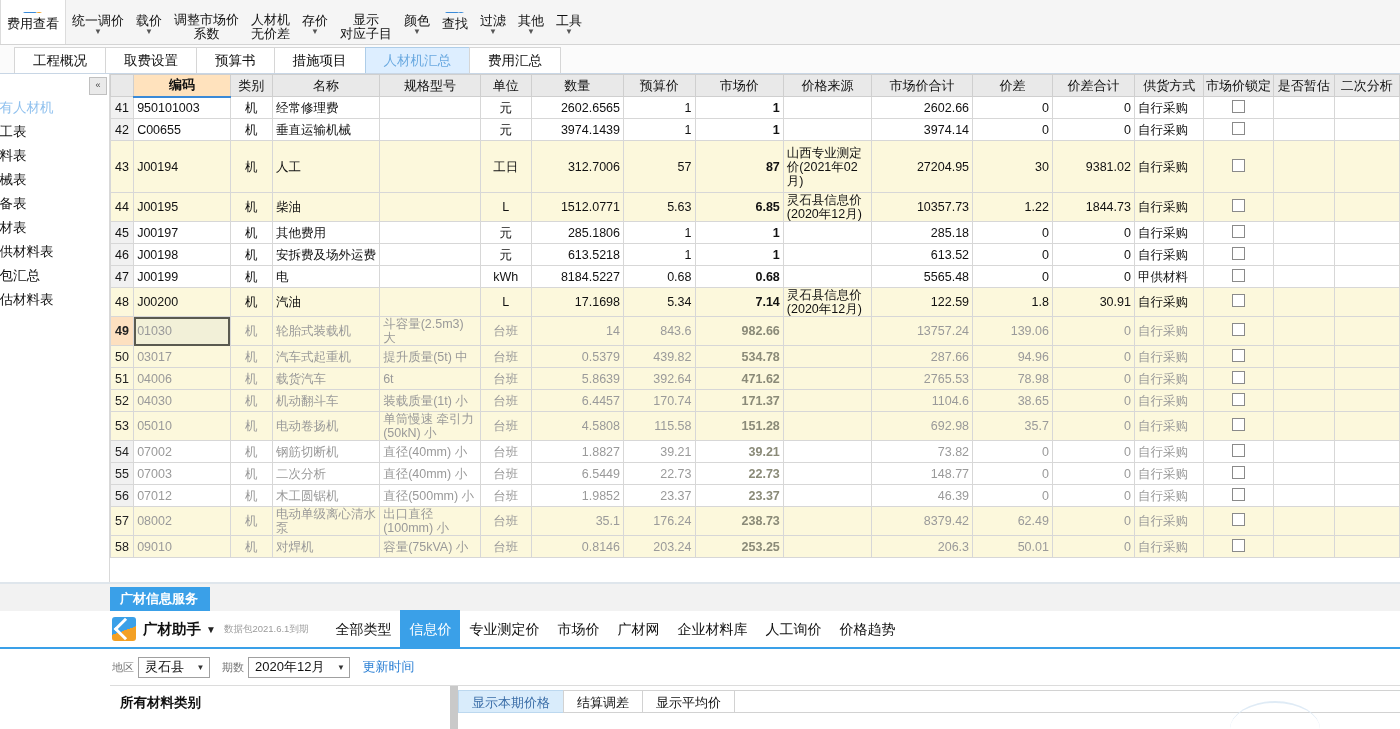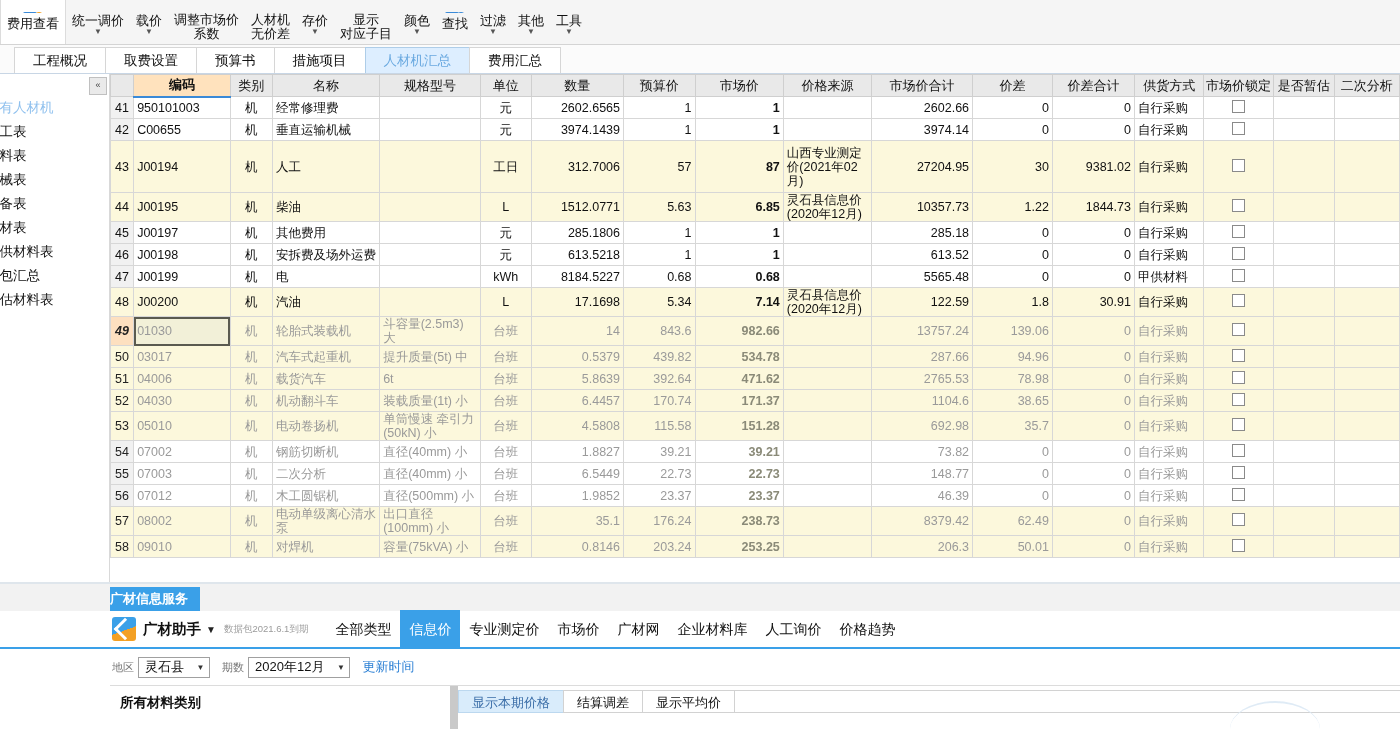--- a/index.html
+++ b/index.html
@@ -85,21 +85,21 @@
   td.selcell{
     outline:2px solid #5a5a50;outline-offset:-2px;background:#f2f0d8 !important;
   }
   td.rn.selrn{background:#fde0c0;font-weight:bold;}
   td.codecell{color:#6f6f6f;}
   
   #bottom{width:1400px;height:147px;background:#fff;border-top:2px solid #dfe6ec;box-sizing:border-box;}
   #gcbar{height:27px;background:#f2f2f2;display:flex;align-items:flex-end;padding-left:110px;box-sizing:border-box;}
   #gctag{
     background:#3aa0e8;color:#fff;font-size:13px;font-weight:bold;
-    padding:4px 12px 4px 0;line-height:16px;
+    padding:4px 12px 4px 10px;line-height:16px;
   }
   #gcrow{
     height:38px;background:#fff;border-bottom:2px solid #3aa0e8;
     display:flex;align-items:center;padding-left:112px;box-sizing:border-box;
   }
   .gclogo{width:24px;height:24px;border-radius:3px;margin-right:7px;position:relative;
     background:linear-gradient(160deg,#3aa0e8 0%,#3aa0e8 55%,#f3a024 55%,#f3a024 100%);}
   .gclogo:after{content:"";position:absolute;left:5px;top:4px;width:13px;height:13px;
     border-left:3px solid #fff;border-top:3px solid #fff;transform:rotate(-45deg);}
   .gcname{font-size:14.5px;font-weight:bold;color:#111;}
@@ -452,21 +452,21 @@
             <td class="src" style="height: 28px;">灵石县信息价(2020年12月)</td>
             <td class="num" style="height: 28px;">122.59</td>
             <td class="num" style="height: 28px;">1.8</td>
             <td class="num" style="height: 28px;">30.91</td>
             <td class="" style="height: 28px;">自行采购</td>
             <td class="ctr" style="height: 28px;"><span class="cbx"></span></td>
             <td class="" style="height: 28px;"></td>
             <td class="" style="height: 28px;"></td>
           </tr>
           <tr class="hl dim">
-            <td class="rn selrn" style="height: 28px; font-style: italic;">49</td>
+            <td class="rn selrn" style="height: 28px;">49</td>
             <td class="codecell small selcell" style="height: 28px;">01030</td>
             <td class="ctr" style="height: 28px;">机</td>
             <td class="" style="height: 28px;">轮胎式装载机</td>
             <td class="small" style="height: 28px;">斗容量(2.5m3) 大</td>
             <td class="ctr" style="height: 28px;">台班</td>
             <td class="num" style="height: 28px;">14</td>
             <td class="num" style="height: 28px;">843.6</td>
             <td class="bold" style="height: 28px;">982.66</td>
             <td class="src" style="height: 28px;"></td>
             <td class="num" style="height: 28px;">13757.24</td>

